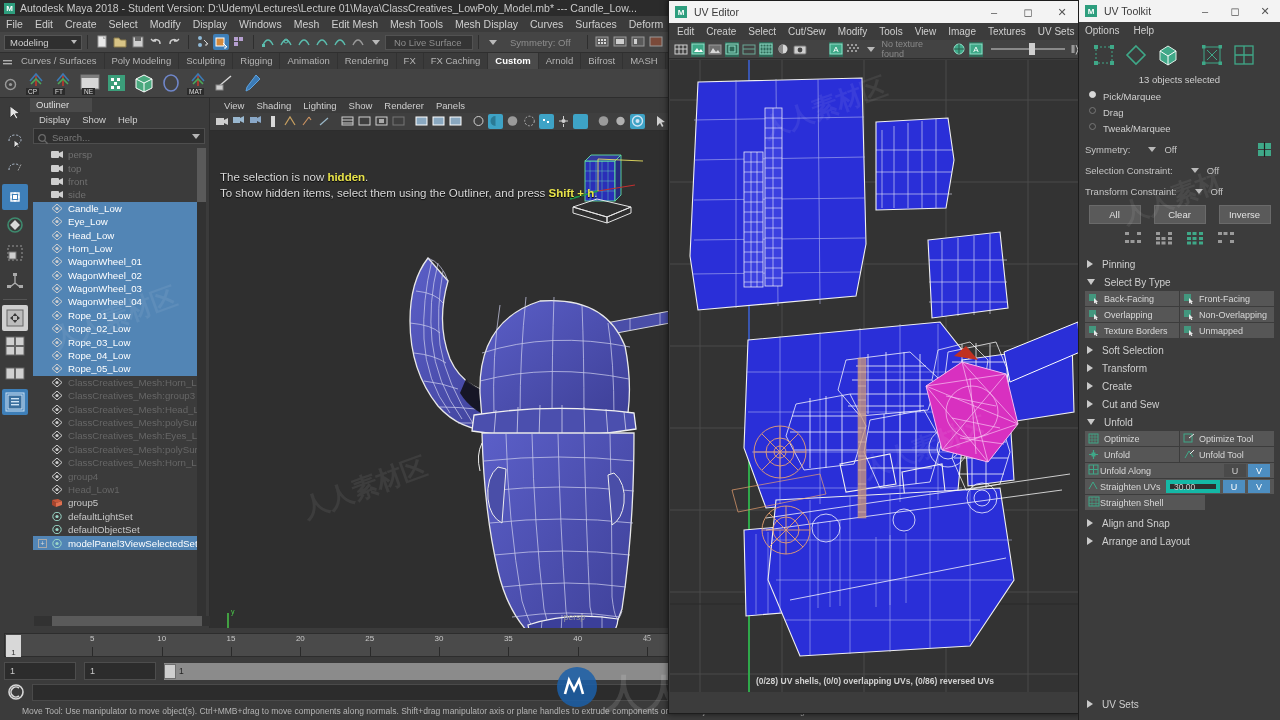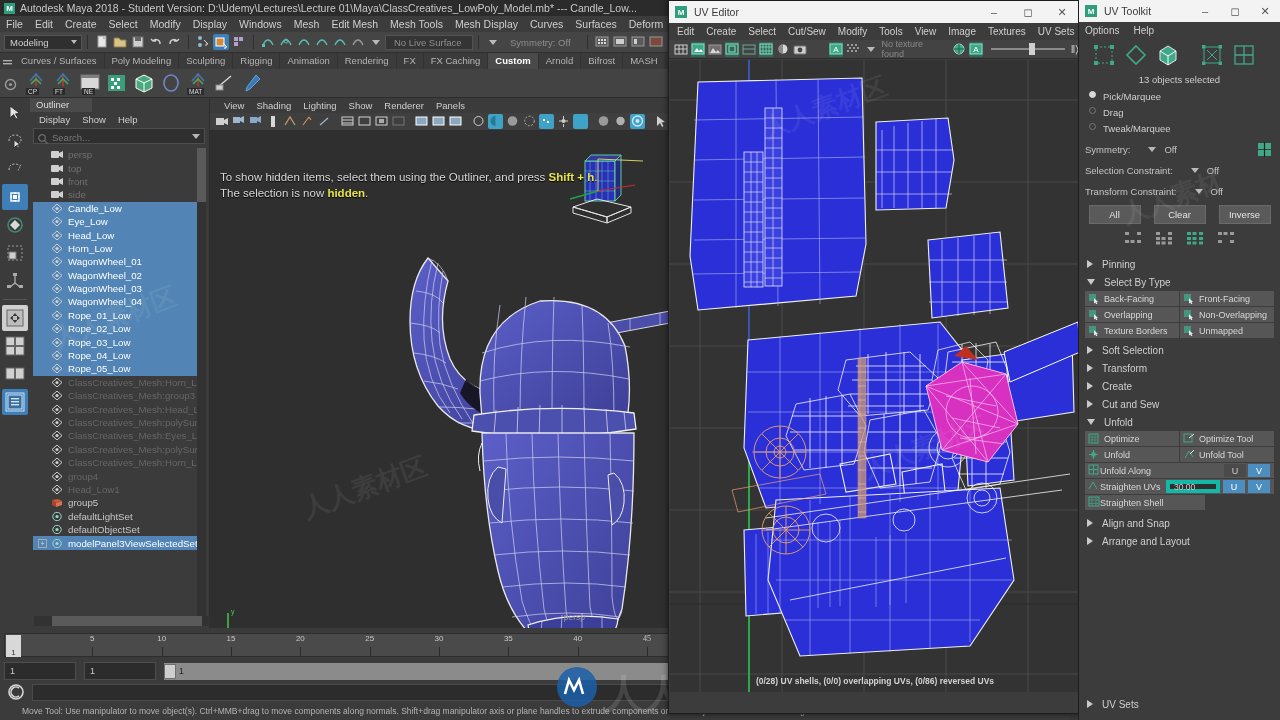--- a/index.html
+++ b/index.html
@@ -1046,22 +1046,22 @@
         <path d="M288 336 Q276 346 278 368 Q280 386 292 392 L296 338 Z" fill="#4a4ea8" stroke="#eee" stroke-width="1"></path>
         <path d="M404 342 Q416 352 414 372 Q412 388 402 394 L398 344 Z" fill="#4a4ea8" stroke="#eee" stroke-width="1"></path>
         <path d="M272 312 Q266 324 270 340" stroke="#eee" fill="none" stroke-width="1"></path>
 
         <g transform="translate(443,530)">
           <rect x="0" y="0" width="7" height="7" fill="none" stroke="#d8d8d8" stroke-width="1.2"></rect>
           <path d="M4 4 L4 12 L6 10 L7.5 13 L9 12.3 L7.5 9.5 L10 9 Z" fill="#d8d8d8" stroke="#333" stroke-width="0.5"></path>
         </g>
       </svg>
       <div class="hud">
+        <div><span>The selection is now </span><b>hidden</b><span>.</span></div>
         <div><span>To show hidden items, select them using the Outliner, and press </span><b>Shift + h</b><span>.</span></div>
-        <div><span>The selection is now </span><b>hidden</b><span>.</span></div>
       </div>
       <div class="vp-label">persp</div>
     </div>
   </div>
 
   <div class="time-area">
     <div class="time-slider" id="timeslider">
       <div class="cur-frame">1</div>
     <div class="tick" style="left: 87.3333px;"></div>
           <div class="tick-lbl" style="left: 87.3333px;">5</div>

